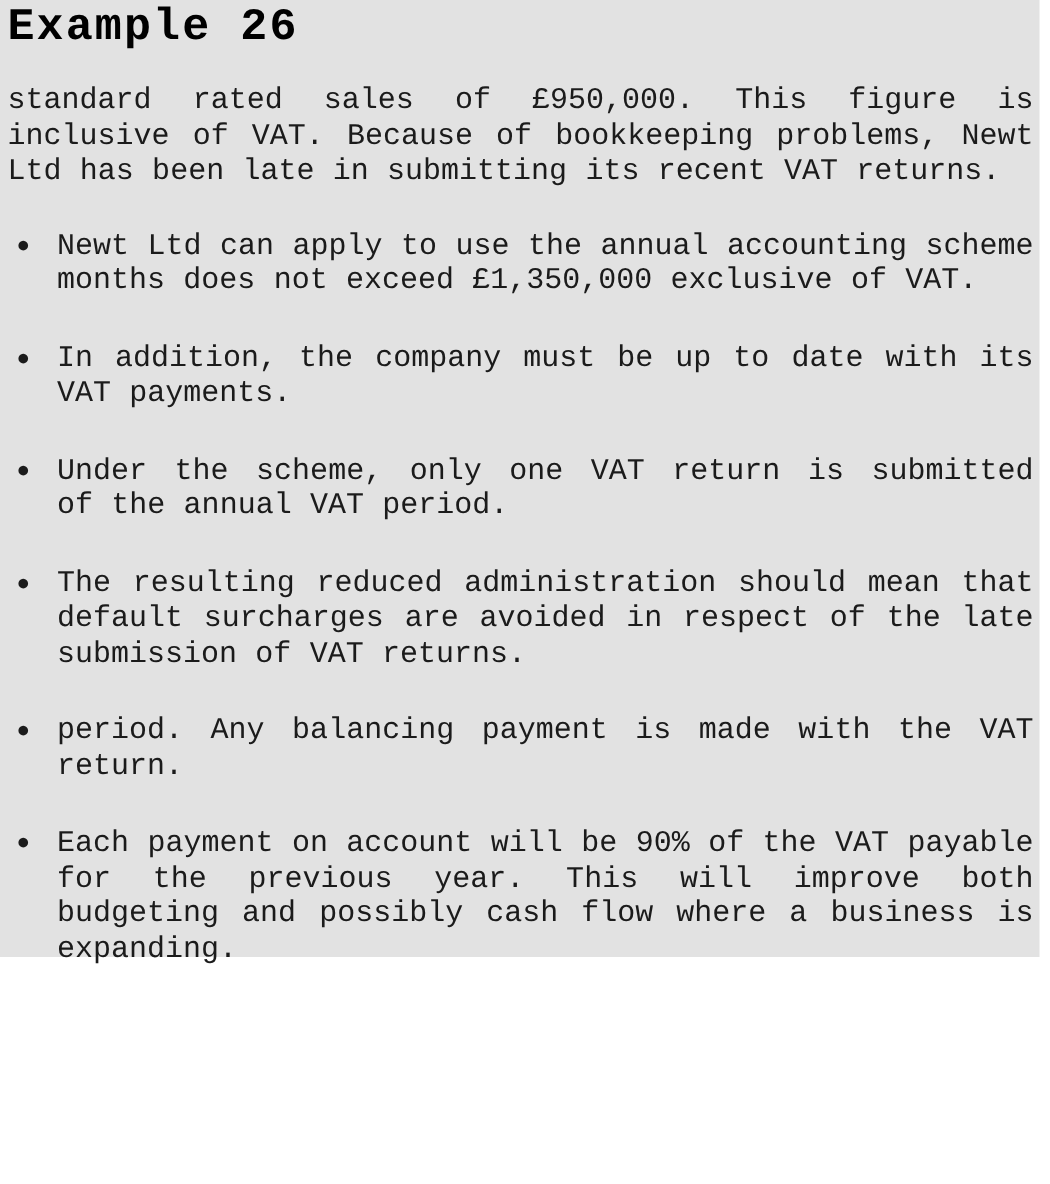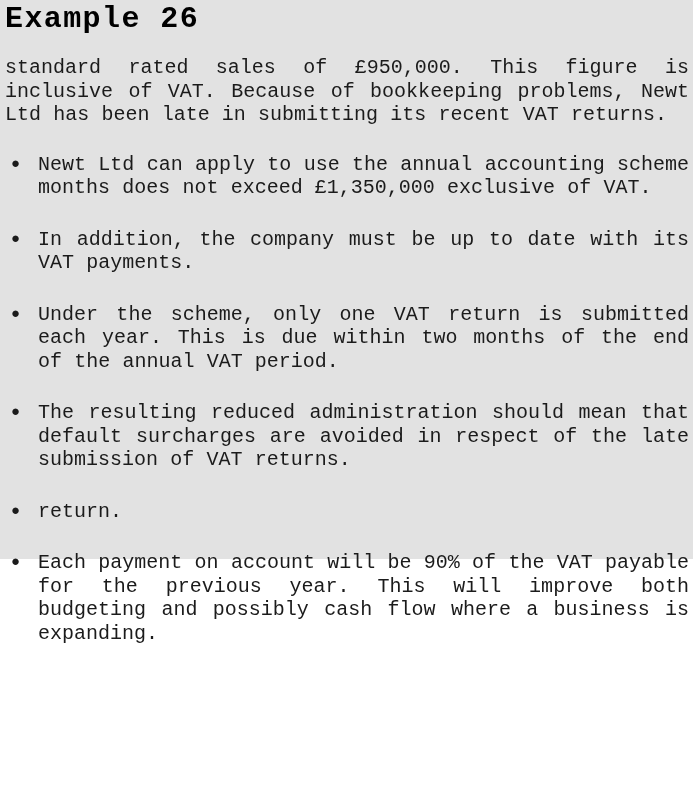--- a/index.html
+++ b/index.html
@@ -20,21 +20,21 @@
     width: 700px;
     height: 789px;
     background: var(--page-bg);
     font-family: "Liberation Mono", "DejaVu Sans Mono", monospace;
   }
   .doc {
     position: absolute;
     left: 0;
     top: 0;
     width: 693px;
-    height: 559px;
+    height: 638px;
     background: var(--doc-bg);
     color: var(--text);
     padding: 4px 4px 0 5px;
   }
   .title {
     font-size: 30px;
     line-height: 30px;
     font-weight: bold;
     letter-spacing: 1.4px;
     color: var(--title);
@@ -95,35 +95,35 @@
           <span class="bullet-marker">●</span>
           <div class="bullet-body">
             <div class="tline">In addition, the company must be up to date with its</div>
             <div class="tline lastline">VAT payments.</div>
           </div>
         </div>
         <div class="bullet-item">
           <span class="bullet-marker">●</span>
           <div class="bullet-body">
             <div class="tline">Under the scheme, only one VAT return is submitted</div>
-            <div class="tline">each year. This is due within two months of the end</div>
             <div class="tline lastline">of the annual VAT period.</div>
           </div>
         </div>
         <div class="bullet-item">
           <span class="bullet-marker">●</span>
           <div class="bullet-body">
             <div class="tline">The resulting reduced administration should mean that</div>
             <div class="tline">default surcharges are avoided in respect of the late</div>
             <div class="tline lastline">submission of VAT returns.</div>
           </div>
         </div>
         <div class="bullet-item">
           <span class="bullet-marker">●</span>
           <div class="bullet-body">
+            <div class="tline">period. Any balancing payment is made with the VAT</div>
             <div class="tline lastline">return.</div>
           </div>
         </div>
         <div class="bullet-item">
           <span class="bullet-marker">●</span>
           <div class="bullet-body">
             <div class="tline">Each payment on account will be 90% of the VAT payable</div>
             <div class="tline">for the previous year. This will improve both</div>
             <div class="tline">budgeting and possibly cash flow where a business is</div>
             <div class="tline lastline">expanding.</div>

